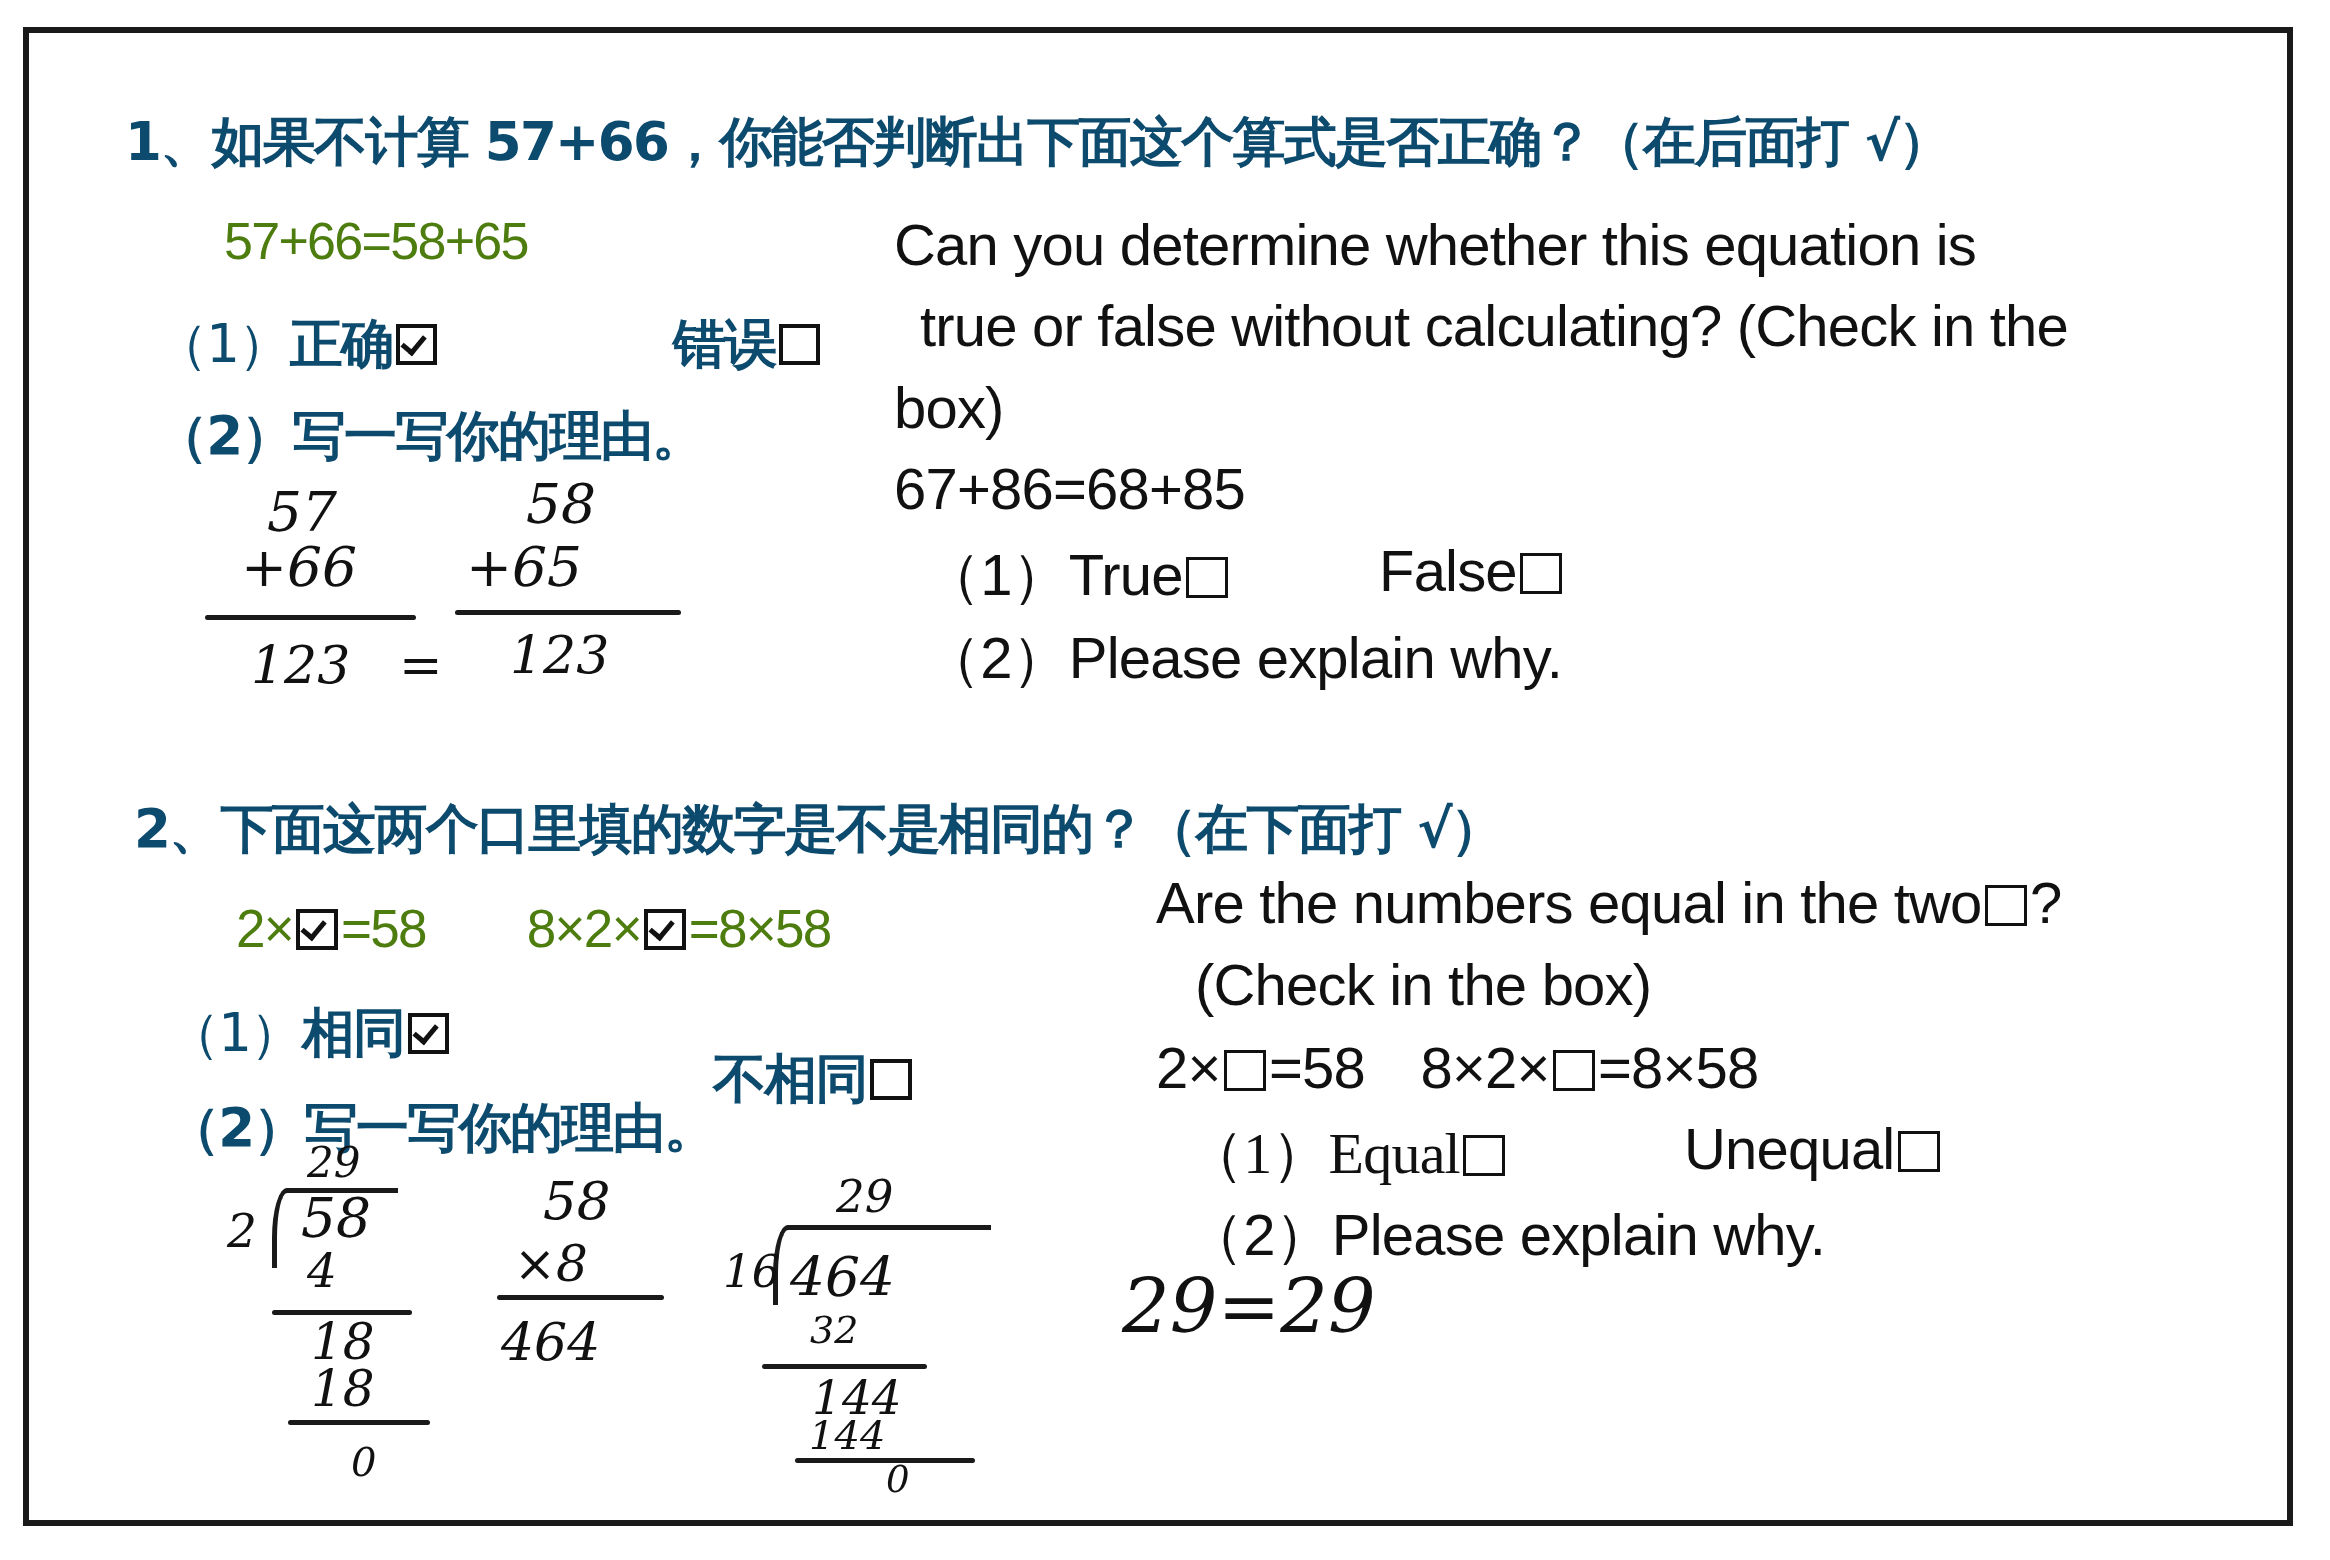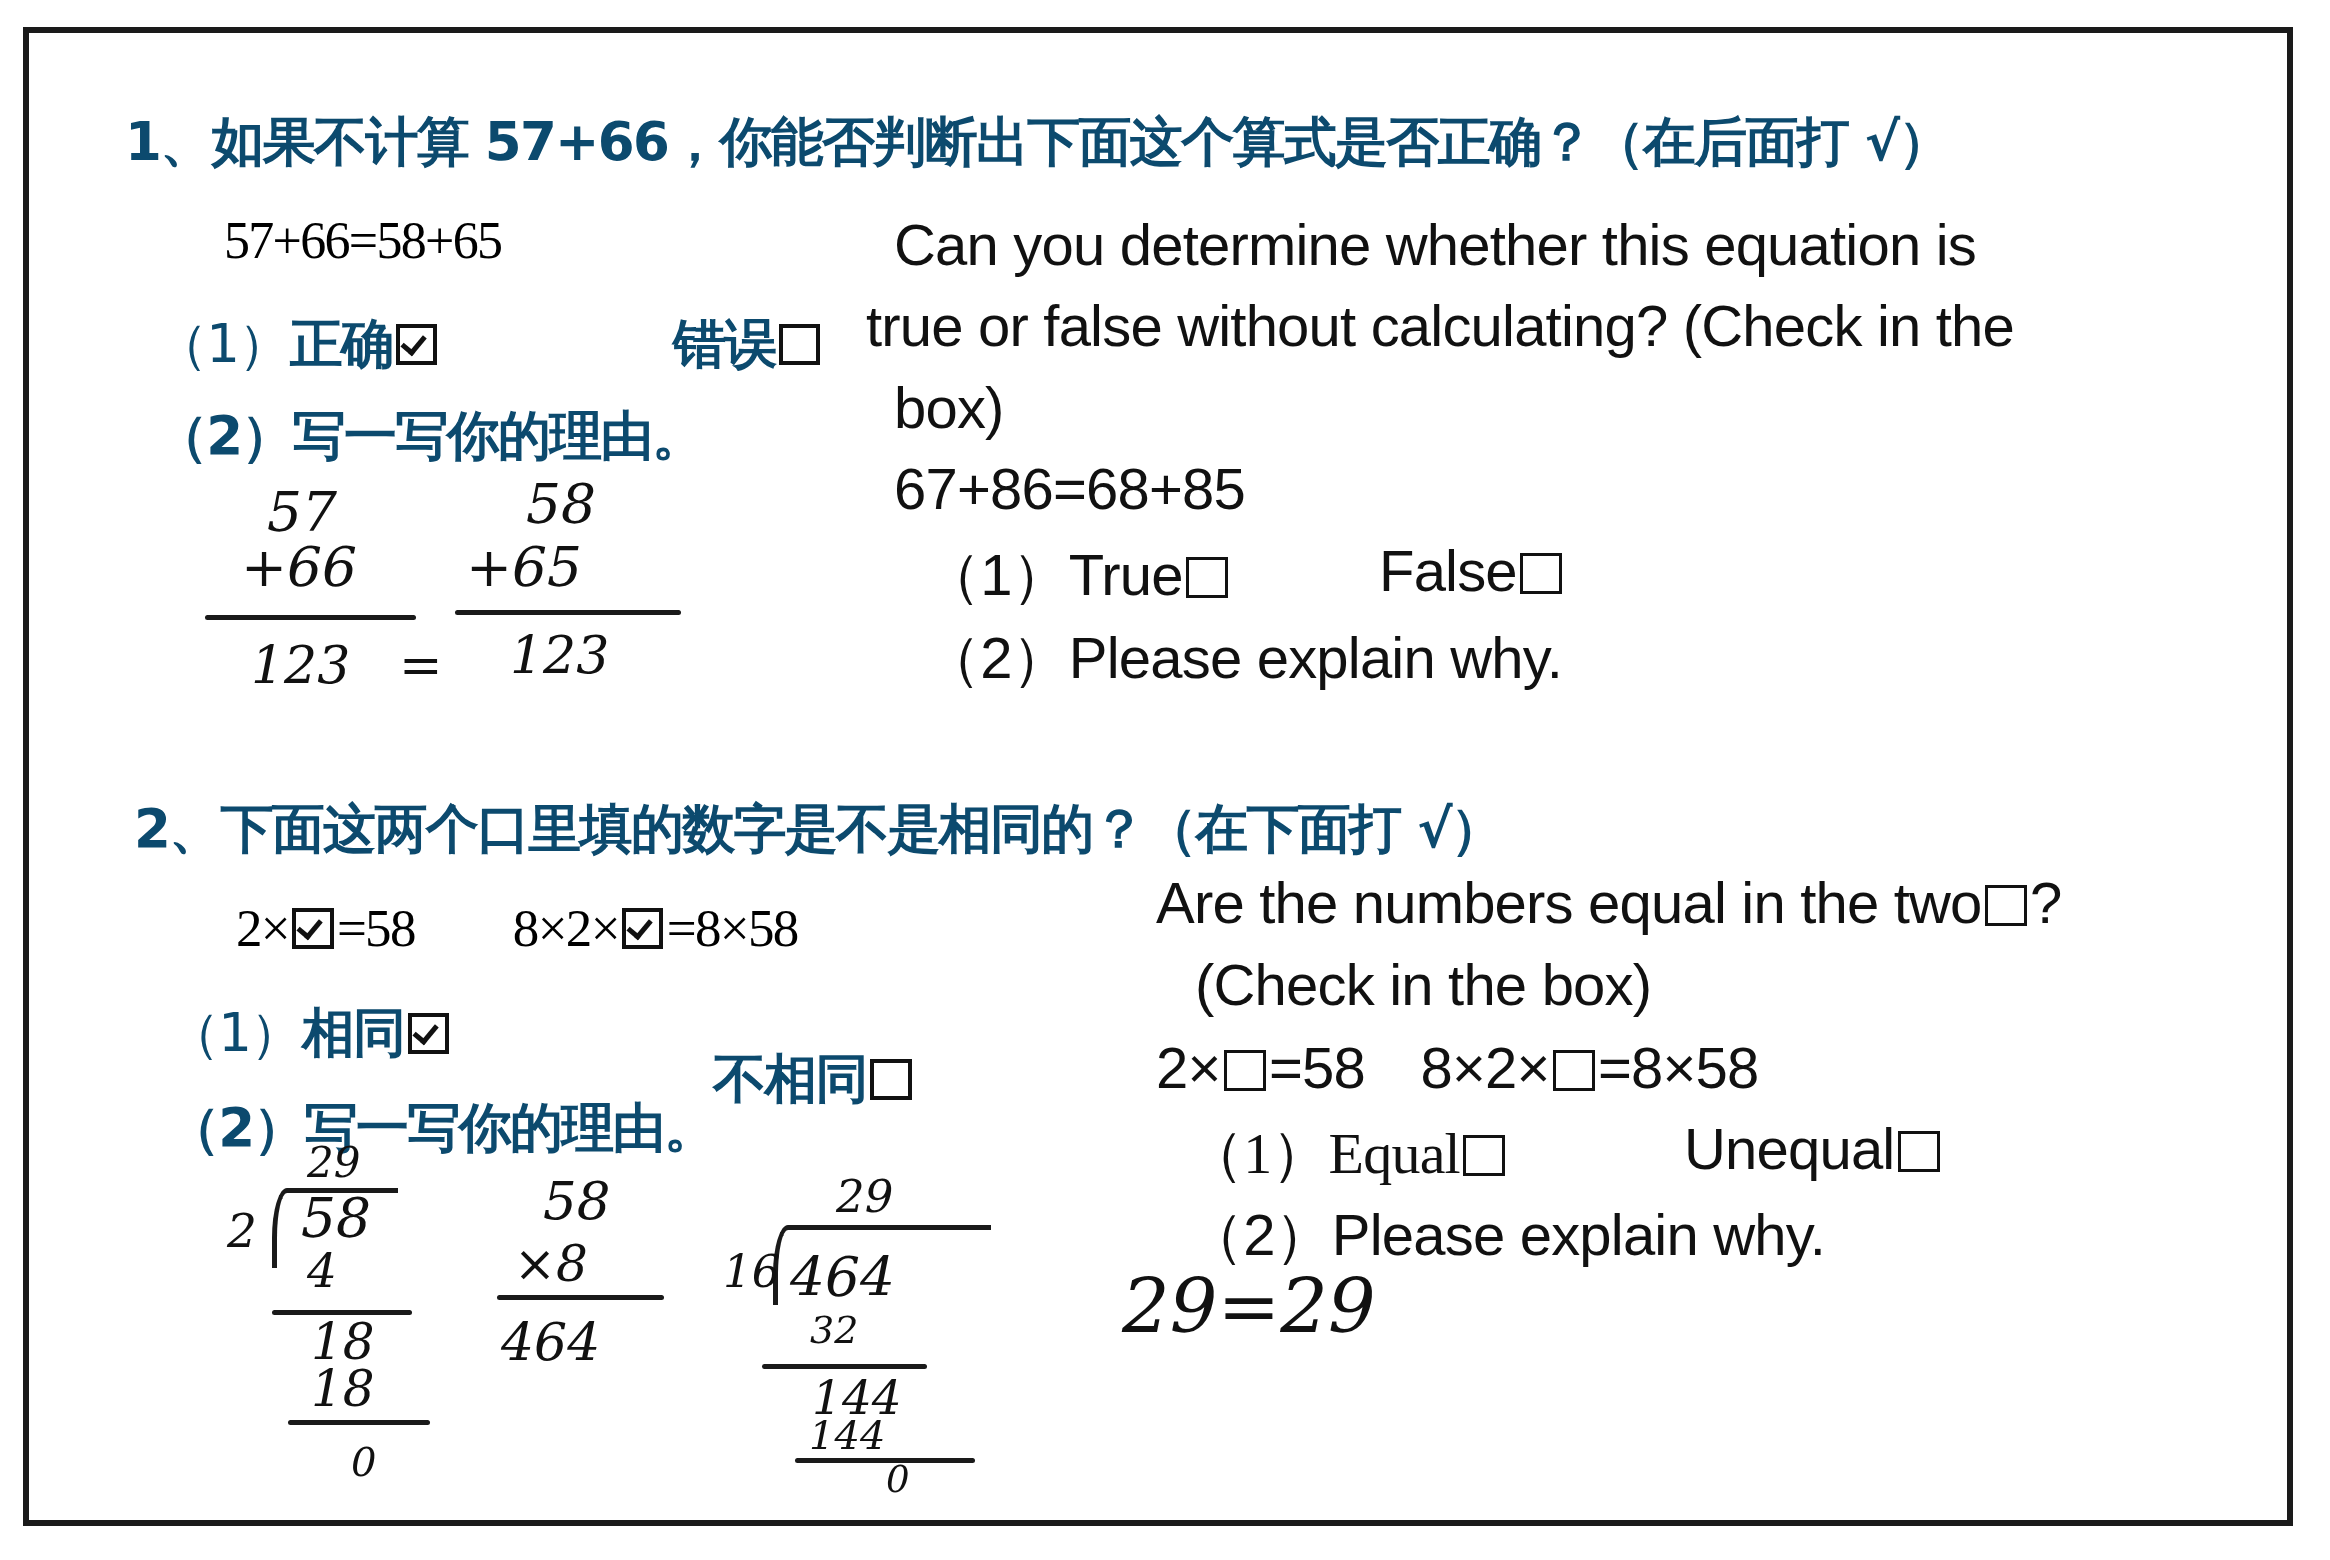--- a/index.html
+++ b/index.html
@@ -1,20 +1,20 @@
 <!DOCTYPE html>
 <html style="font-size:13.4px"><head>
 <meta charset="utf-8">
 <style>
   html, body { margin:0; padding:0; background:#ffffff; }
   body { width:2330px; height:1561px; position:relative; overflow:hidden; font-family:"Liberation Sans", sans-serif; color:#111; }
   .frame { position:absolute; left:23.4px; top:27px; width:2258px; height:1487px; border:6.7px solid #1a1a1a; background:#fff; }
   .abs { position:absolute; white-space:nowrap; }
   .cn { font-family:"DejaVu Sans", sans-serif; font-weight:bold; color:#0c4a6e; letter-spacing:-1.7px; }
-  .cn-normal { font-family:Liberation Serif, serif; color:#000000; letter-spacing:-1.7px; }
+  .cn-normal { font-family:Liberation Sans, sans-serif; color:#4d7c0f; letter-spacing:-1.7px; }
   .en { font-family:"Liberation Sans", sans-serif; color:#111; font-size:58px; letter-spacing:-0.8px; }
   .hand { font-family:"DejaVu Serif", serif; color:#111; font-style:italic; }
   .cbox { display:inline-block; width:0.78em; height:0.78em; border:4.2px solid #111; box-sizing:border-box; vertical-align:-0.06em; margin:0 3.3px; }
   .cbox.en-box { border-width:3.3px; width:0.72em; height:0.72em; }
   .cbox.checked { position:relative; }
   .cbox.checked::after { content:""; position:absolute; left:18%; top:8%; width:30%; height:55%; border-right:5px solid #111; border-bottom:5px solid #111; transform:rotate(40deg); }
   .hline { position:absolute; height:5px; background:#1a1a1a; border-radius:2.5px; }
   .bracket { position:absolute; border-top:5px solid #1a1a1a; border-left:5px solid #1a1a1a; border-top-left-radius:15px 50px; }
 </style>
 </head>
@@ -40,21 +40,21 @@
   <div class="abs hand" style="left:251px; top:635px; font-size:52px;">123</div>
   <div class="abs hand" style="left:399px; top:635px; font-size:52px;">=</div>
   <div class="abs hand" style="left:526px; top:472px; font-size:55px;">58</div>
   <div class="abs hand" style="left:466px; top:535px; font-size:55px;">+65</div>
   <div class="hline" style="left:455px; top:610px; width:226px;"></div>
   <div class="abs hand" style="left:510px; top:625px; font-size:52px;">123</div>
 </div>
 
 <div>
   <div class="abs en" style="left:894px; top:211px;">Can you determine whether this equation is</div>
-  <div class="abs en" style="left:866px; top:292px;">true or false without calculating? (Check in the</div>
+  <div class="abs en" style="left:920px; top:292px;">true or false without calculating? (Check in the</div>
   <div class="abs en" style="left:894px; top:374px;">box)</div>
   <div class="abs en" style="left:894px; top:455px;">67+86=68+85</div>
   <div class="abs en" style="left:923px; top:537px;">
     <span>（1）</span><span>True</span><span class="cbox en-box"></span>
   </div>
   <div class="abs en" style="left:1379px; top:537px;">
     <span>False</span><span class="cbox en-box"></span>
   </div>
   <div class="abs en" style="left:923px; top:620px;">（2）Please explain why.</div>
 </div>

